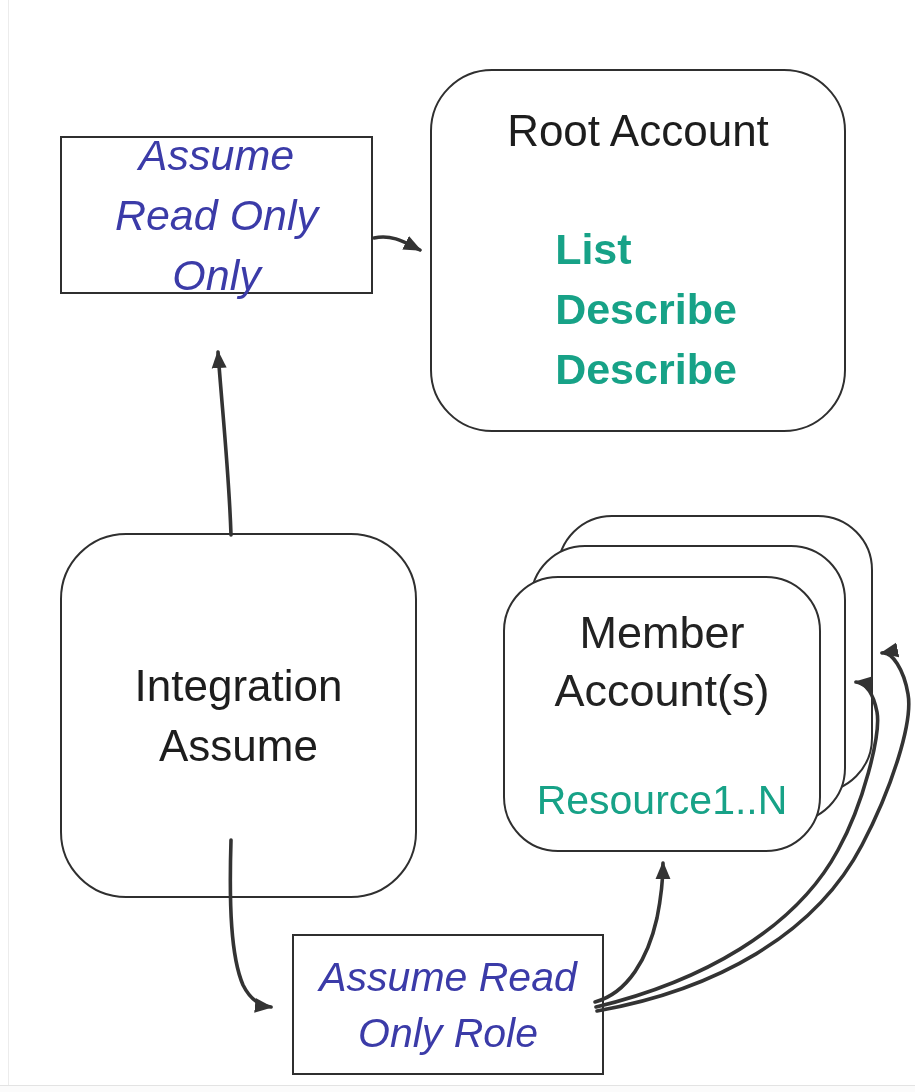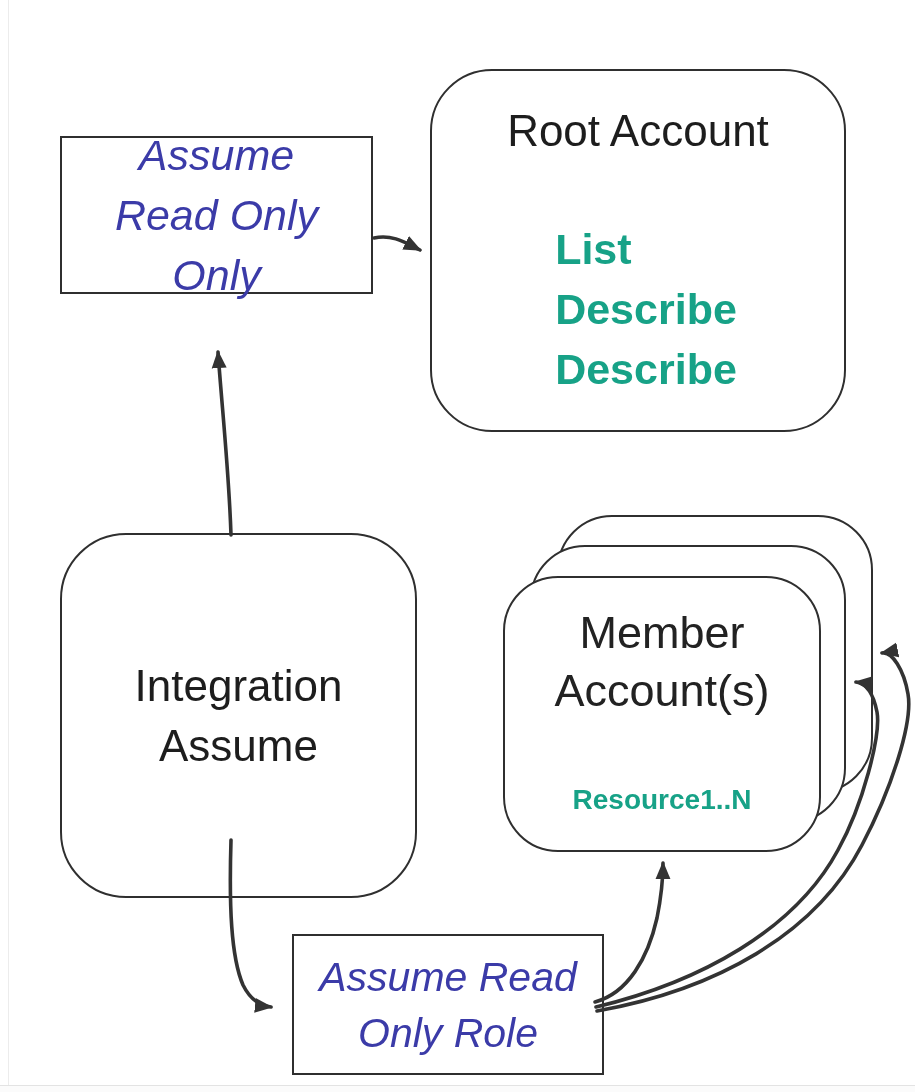--- a/index.html
+++ b/index.html
@@ -42,21 +42,21 @@
   .member-front{left:503px;top:576px;width:318px;height:276px;justify-content:flex-start;padding:26px 0 22px 0;}
   .node-assume-bottom{left:292px;top:934px;width:312px;height:141px;}
 
   .title-line{font-size:44px;line-height:60px;color:var(--title);}
   .member-title-line{font-size:45px;line-height:58px;color:#222;}
   .italic-blue{font-style:italic;color:var(--blue);font-weight:400;}
   .assume-top-line{font-size:43px;line-height:60px;}
   .assume-bottom-line{font-size:41px;line-height:56px;}
   .teal-block{margin-top:58px;margin-left:16px;}
   .teal-line{font-size:43px;line-height:60px;font-weight:700;color:var(--teal);}
-  .resource-line{font-size:28px;line-height:56px;font-weight:700;color:var(--teal);margin-top:auto;}
+  .resource-line{font-size:41px;line-height:56px;font-weight:400;color:var(--teal);margin-top:auto;}
   .spacer{flex:1 1 auto;}
 
   svg.arrows{
     position:absolute;left:0;top:0;width:915px;height:1092px;
     z-index:10;pointer-events:none;
   }
   svg.arrows path.edge{stroke:#333333;stroke-width:3.6;fill:none;stroke-linecap:round;}
   svg.arrows .ah-fill{fill:#333333;}
 </style>
 </head>

